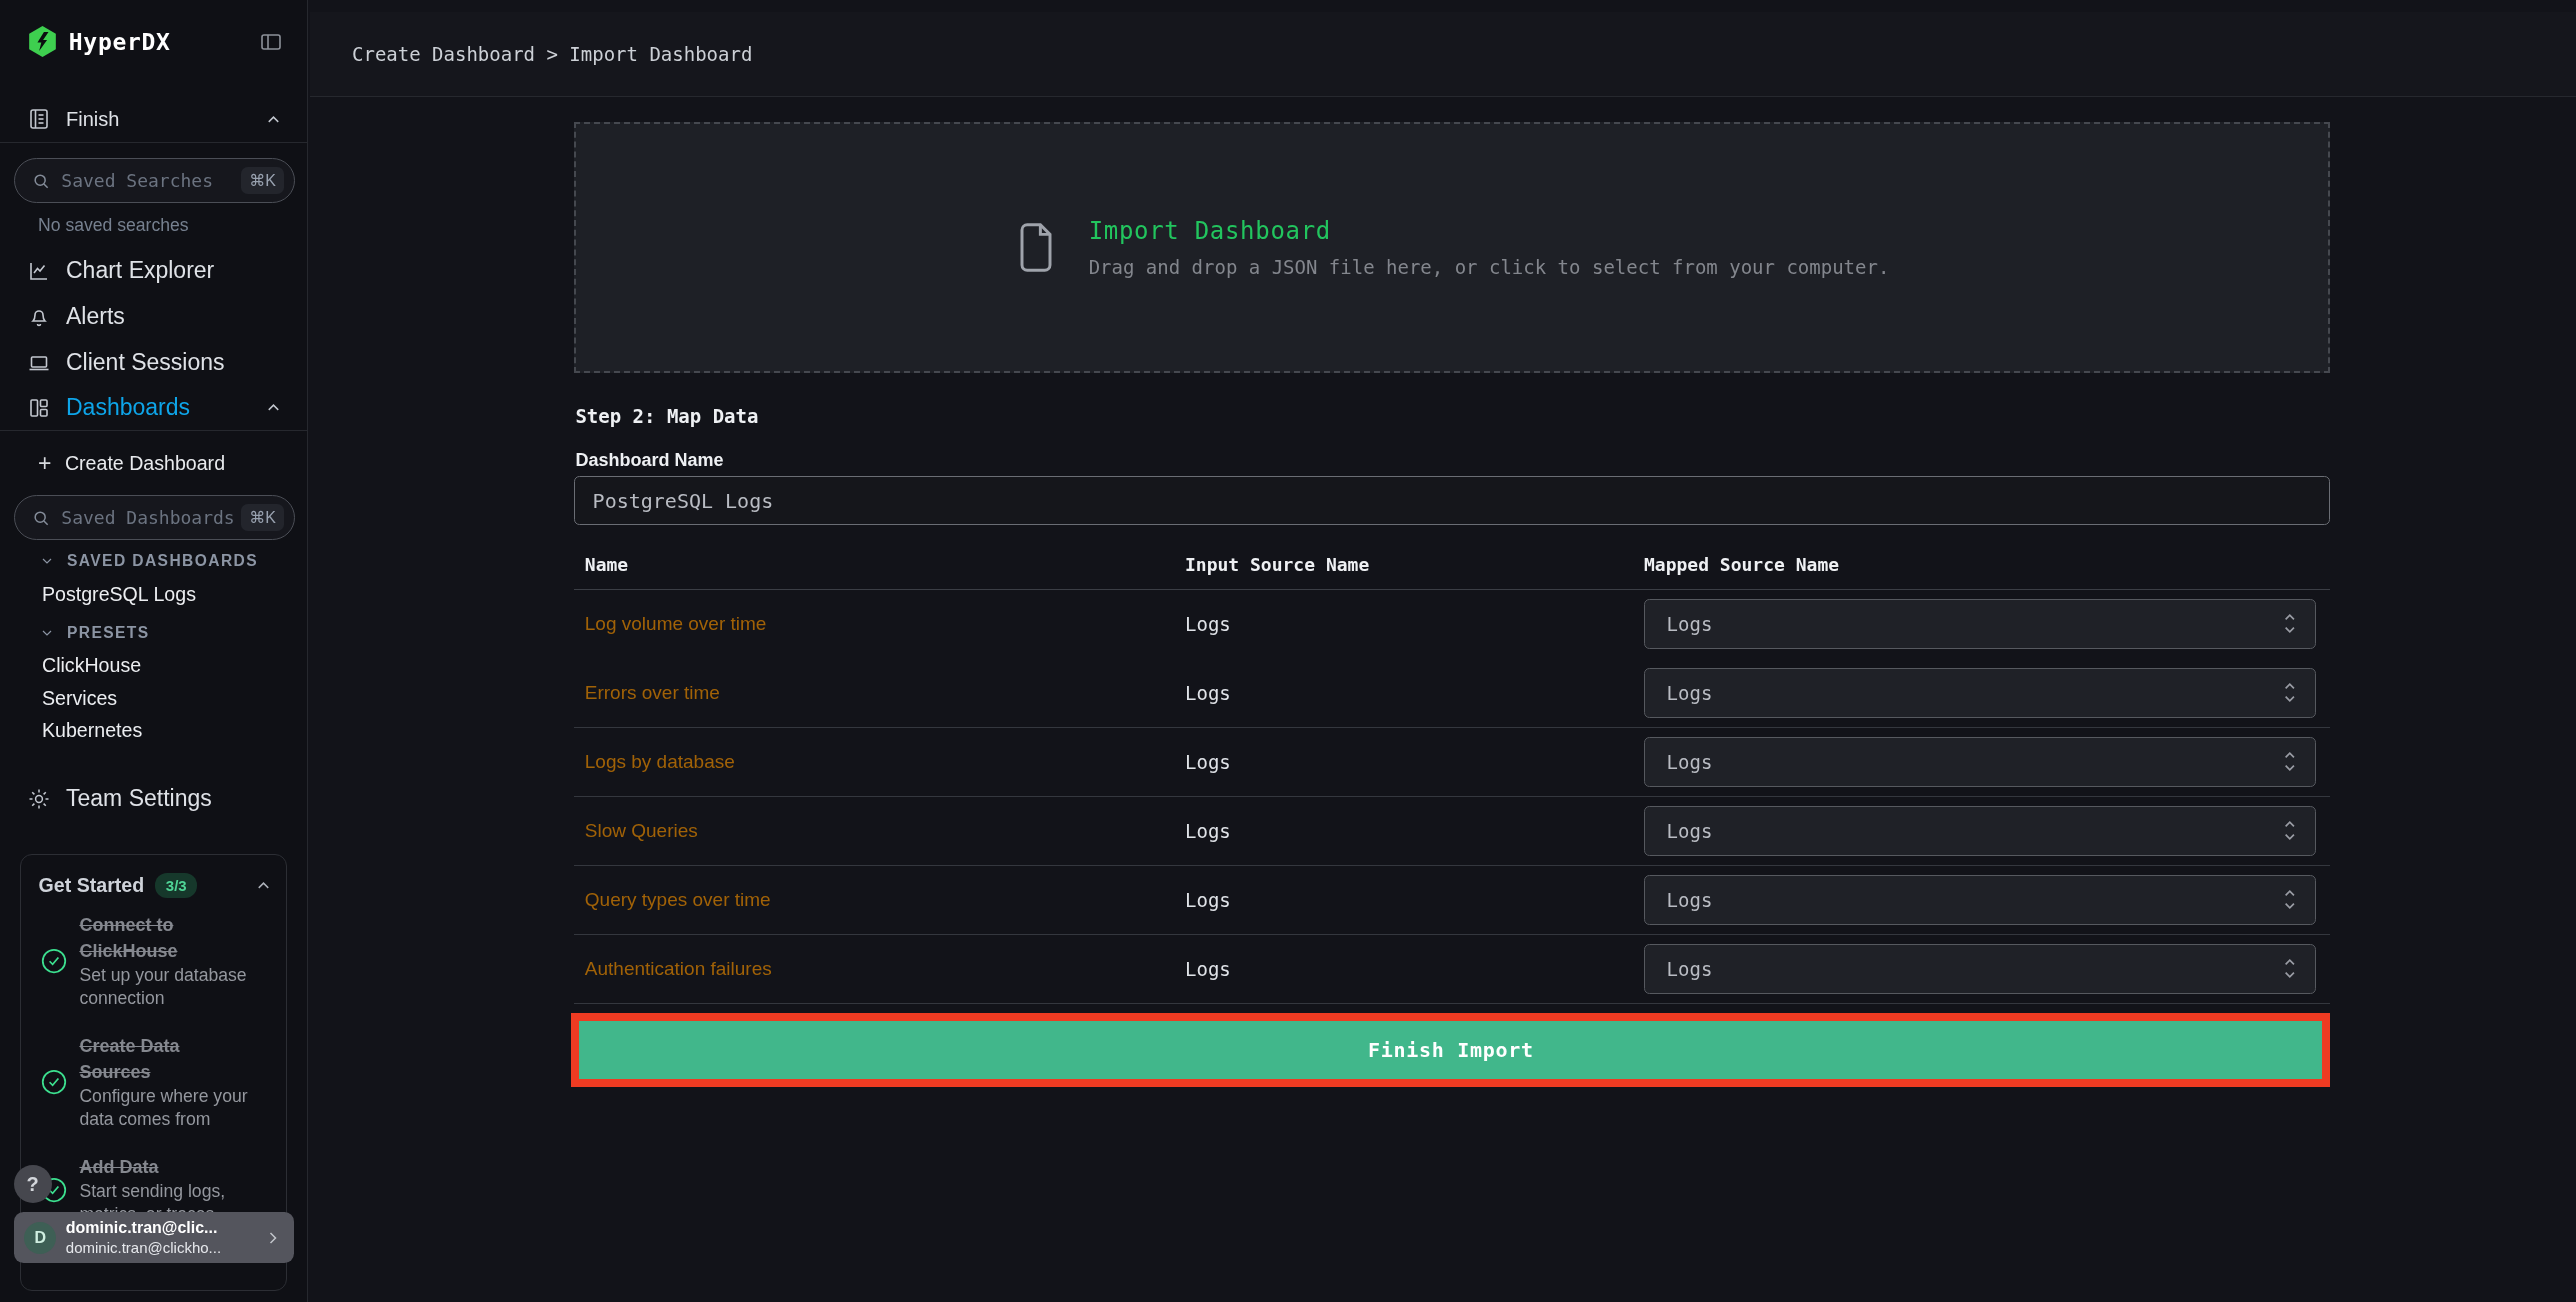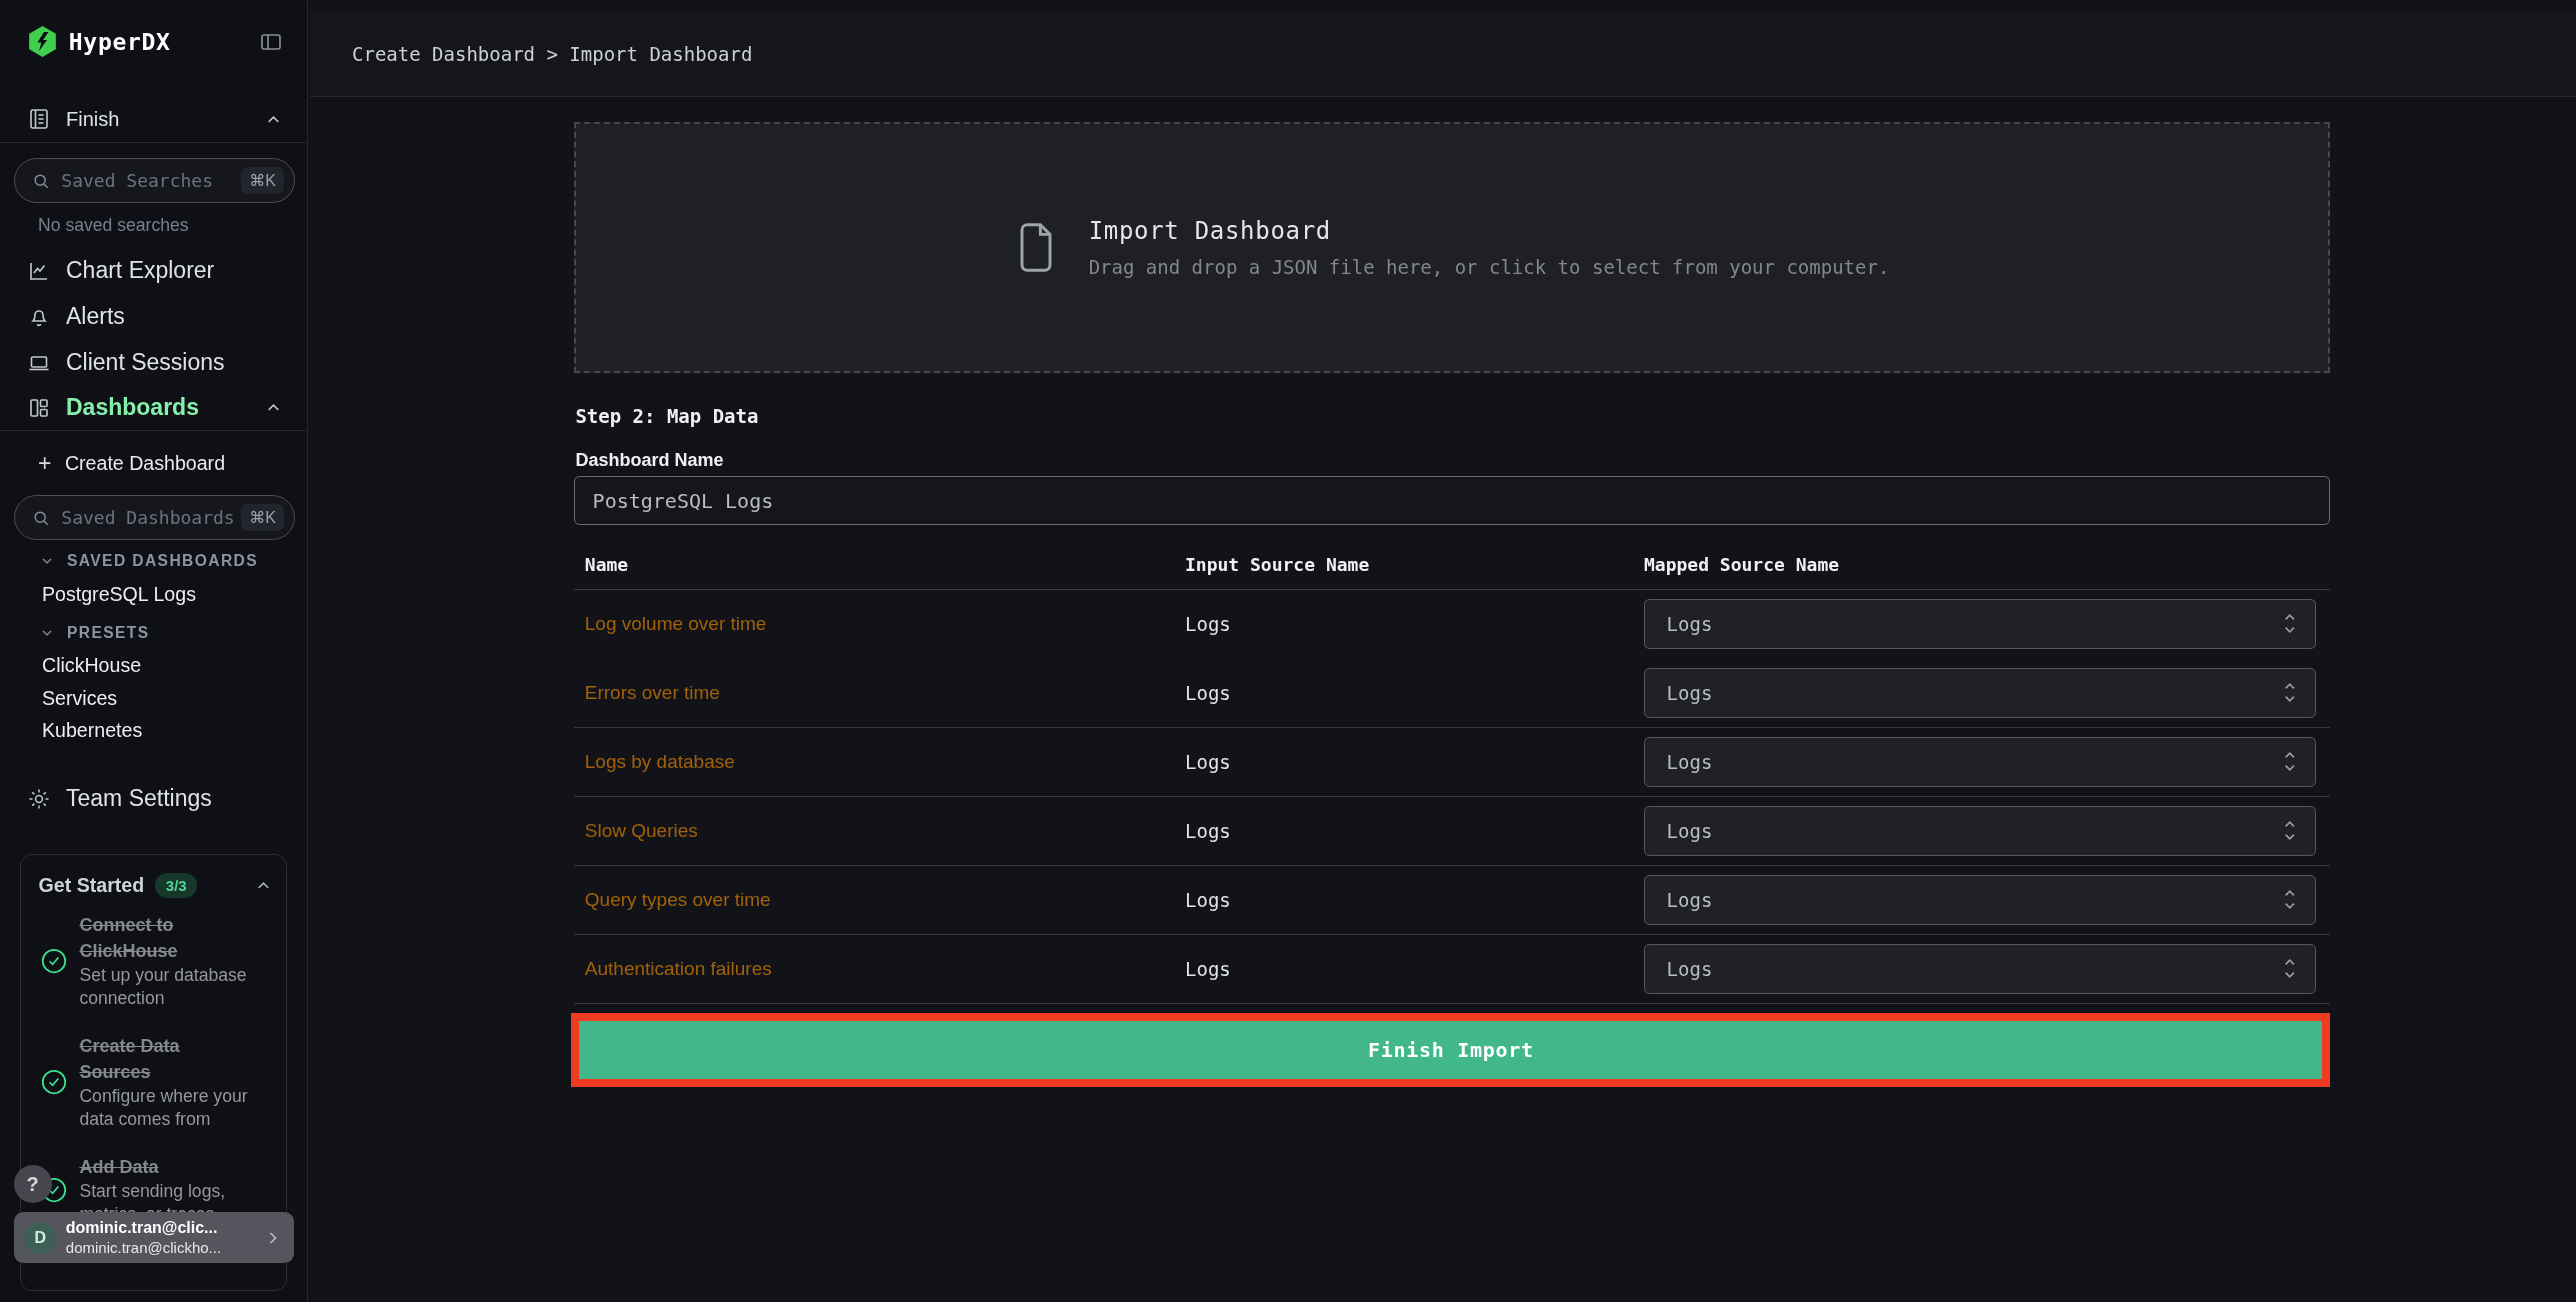--- a/index.html
+++ b/index.html
@@ -21,21 +21,21 @@
   .sb-divider { position:absolute; left:0; right:0; height:1.4px; background:#26282e; }
 
   .pill { position:absolute; left:13.5px; width:281px; height:45px; border:1.4px solid #4b4e56; background:#16171d; border-radius:23px; display:flex; align-items:center; padding:0 9.5px 0 16px; }
   .pill .ph { margin-left:10.8px; font-family:"DejaVu Sans Mono","Liberation Mono",monospace; font-size:18px; color:#6b7380; }
   .pill .kbd { margin-left:auto; background:#23252c; border-radius:6.8px; padding:4px 8px; font-size:16px; color:#99a2b0; }
 
   .no-saved { position:absolute; left:38px; top:215px; font-size:17.6px; color:#76808f; }
 
   .nav-item { height:41px; cursor:pointer; }
   .nav-item .lbl { font-size:23px; }
-  .nav-item.active .lbl { color:#86efac; font-weight:bold; }
+  .nav-item.active .lbl { color:#0ea5e9; font-weight:normal; }
   .nav-item.active .sb-icon { color:#c3c7cf; }
 
   .create-row { position:absolute; left:38px; right:24px; top:444px; height:38px; display:flex; align-items:center; cursor:pointer; }
   .create-row .plus { font-size:23px; color:#d7dade; font-weight:400; line-height:1; }
   .create-row .lbl { margin-left:13.5px; font-size:19.6px; color:#e8eaed; }
 
   .tree-head { position:absolute; left:39px; right:24px; display:flex; align-items:center; color:#8c95a4; cursor:pointer; }
   .tree-head .txt { margin-left:12px; font-size:15.6px; letter-spacing:1.4px; font-weight:600; }
   .tree-item { position:absolute; left:42px; right:24px; height:32px; display:flex; align-items:center; font-size:19.6px; color:#eceef1; cursor:pointer; }
 
@@ -64,21 +64,21 @@
   
   .topbar { position:absolute; left:310px; top:12px; right:0; height:85px; background:#15161c; border-bottom:1.4px solid #26282e; display:flex; align-items:center; }
   .breadcrumb { margin-left:42px; font-family:"DejaVu Sans Mono","Liberation Mono",monospace; font-size:19px; color:#ccd0d6; }
 
   
   .content { position:absolute; left:574px; top:86px; width:1756px; height:1217px; }
 
   .dropzone { position:absolute; top:36px; left:0; width:1756px; height:251px; background:#1e2026; border:2px dashed #45484f; display:flex; align-items:center; justify-content:center; cursor:pointer; }
   .dz-inner { display:flex; align-items:center; gap:32px; }
   .dz-icon { color:#9fa3ab; display:flex; }
-  .dz-title { font-family:"DejaVu Sans Mono","Liberation Mono",monospace; font-size:24px; color:#e5e5e5; letter-spacing:0.7px; }
+  .dz-title { font-family:"DejaVu Sans Mono","Liberation Mono",monospace; font-size:24px; color:#22c55e; letter-spacing:0.7px; }
   .dz-sub { margin-top:10.8px; font-family:"DejaVu Sans Mono","Liberation Mono",monospace; font-size:19px; color:#83868d; }
 
   .step-title { position:absolute; top:316px; left:1.4px; height:27px; display:flex; align-items:center; font-family:"DejaVu Sans Mono","Liberation Mono",monospace; font-weight:bold; font-size:19px; color:#eef0f3; }
   .field-label { position:absolute; top:362px; left:1.4px; height:24px; display:flex; align-items:center; font-family:Liberation Sans, sans-serif; font-weight:bold; font-size:18px; color:#eef0f3; }
   .name-input { position:absolute; top:390px; left:0; width:1756px; height:49px; background:#15161b; border:1.4px solid #6a6d74; border-radius:5.4px; color:#b9bcc3; font-family:"DejaVu Sans Mono","Liberation Mono",monospace; font-size:20px; padding:0 17.6px; outline:none; }
 
   .t-head { position:absolute; top:465px; left:0; width:1756px; height:27px; }
   .t-head .th { position:absolute; top:0; height:27px; display:flex; align-items:center; font-family:"DejaVu Sans Mono","Liberation Mono",monospace; font-weight:bold; font-size:18px; color:#eef0f3; }
   .th-name { left:10.8px; } .th-input { left:611px; } .th-mapped { left:1070px; }
   .t-head-divider { position:absolute; top:503px; left:0; width:1756px; height:1.4px; background:#3b3e45; }

